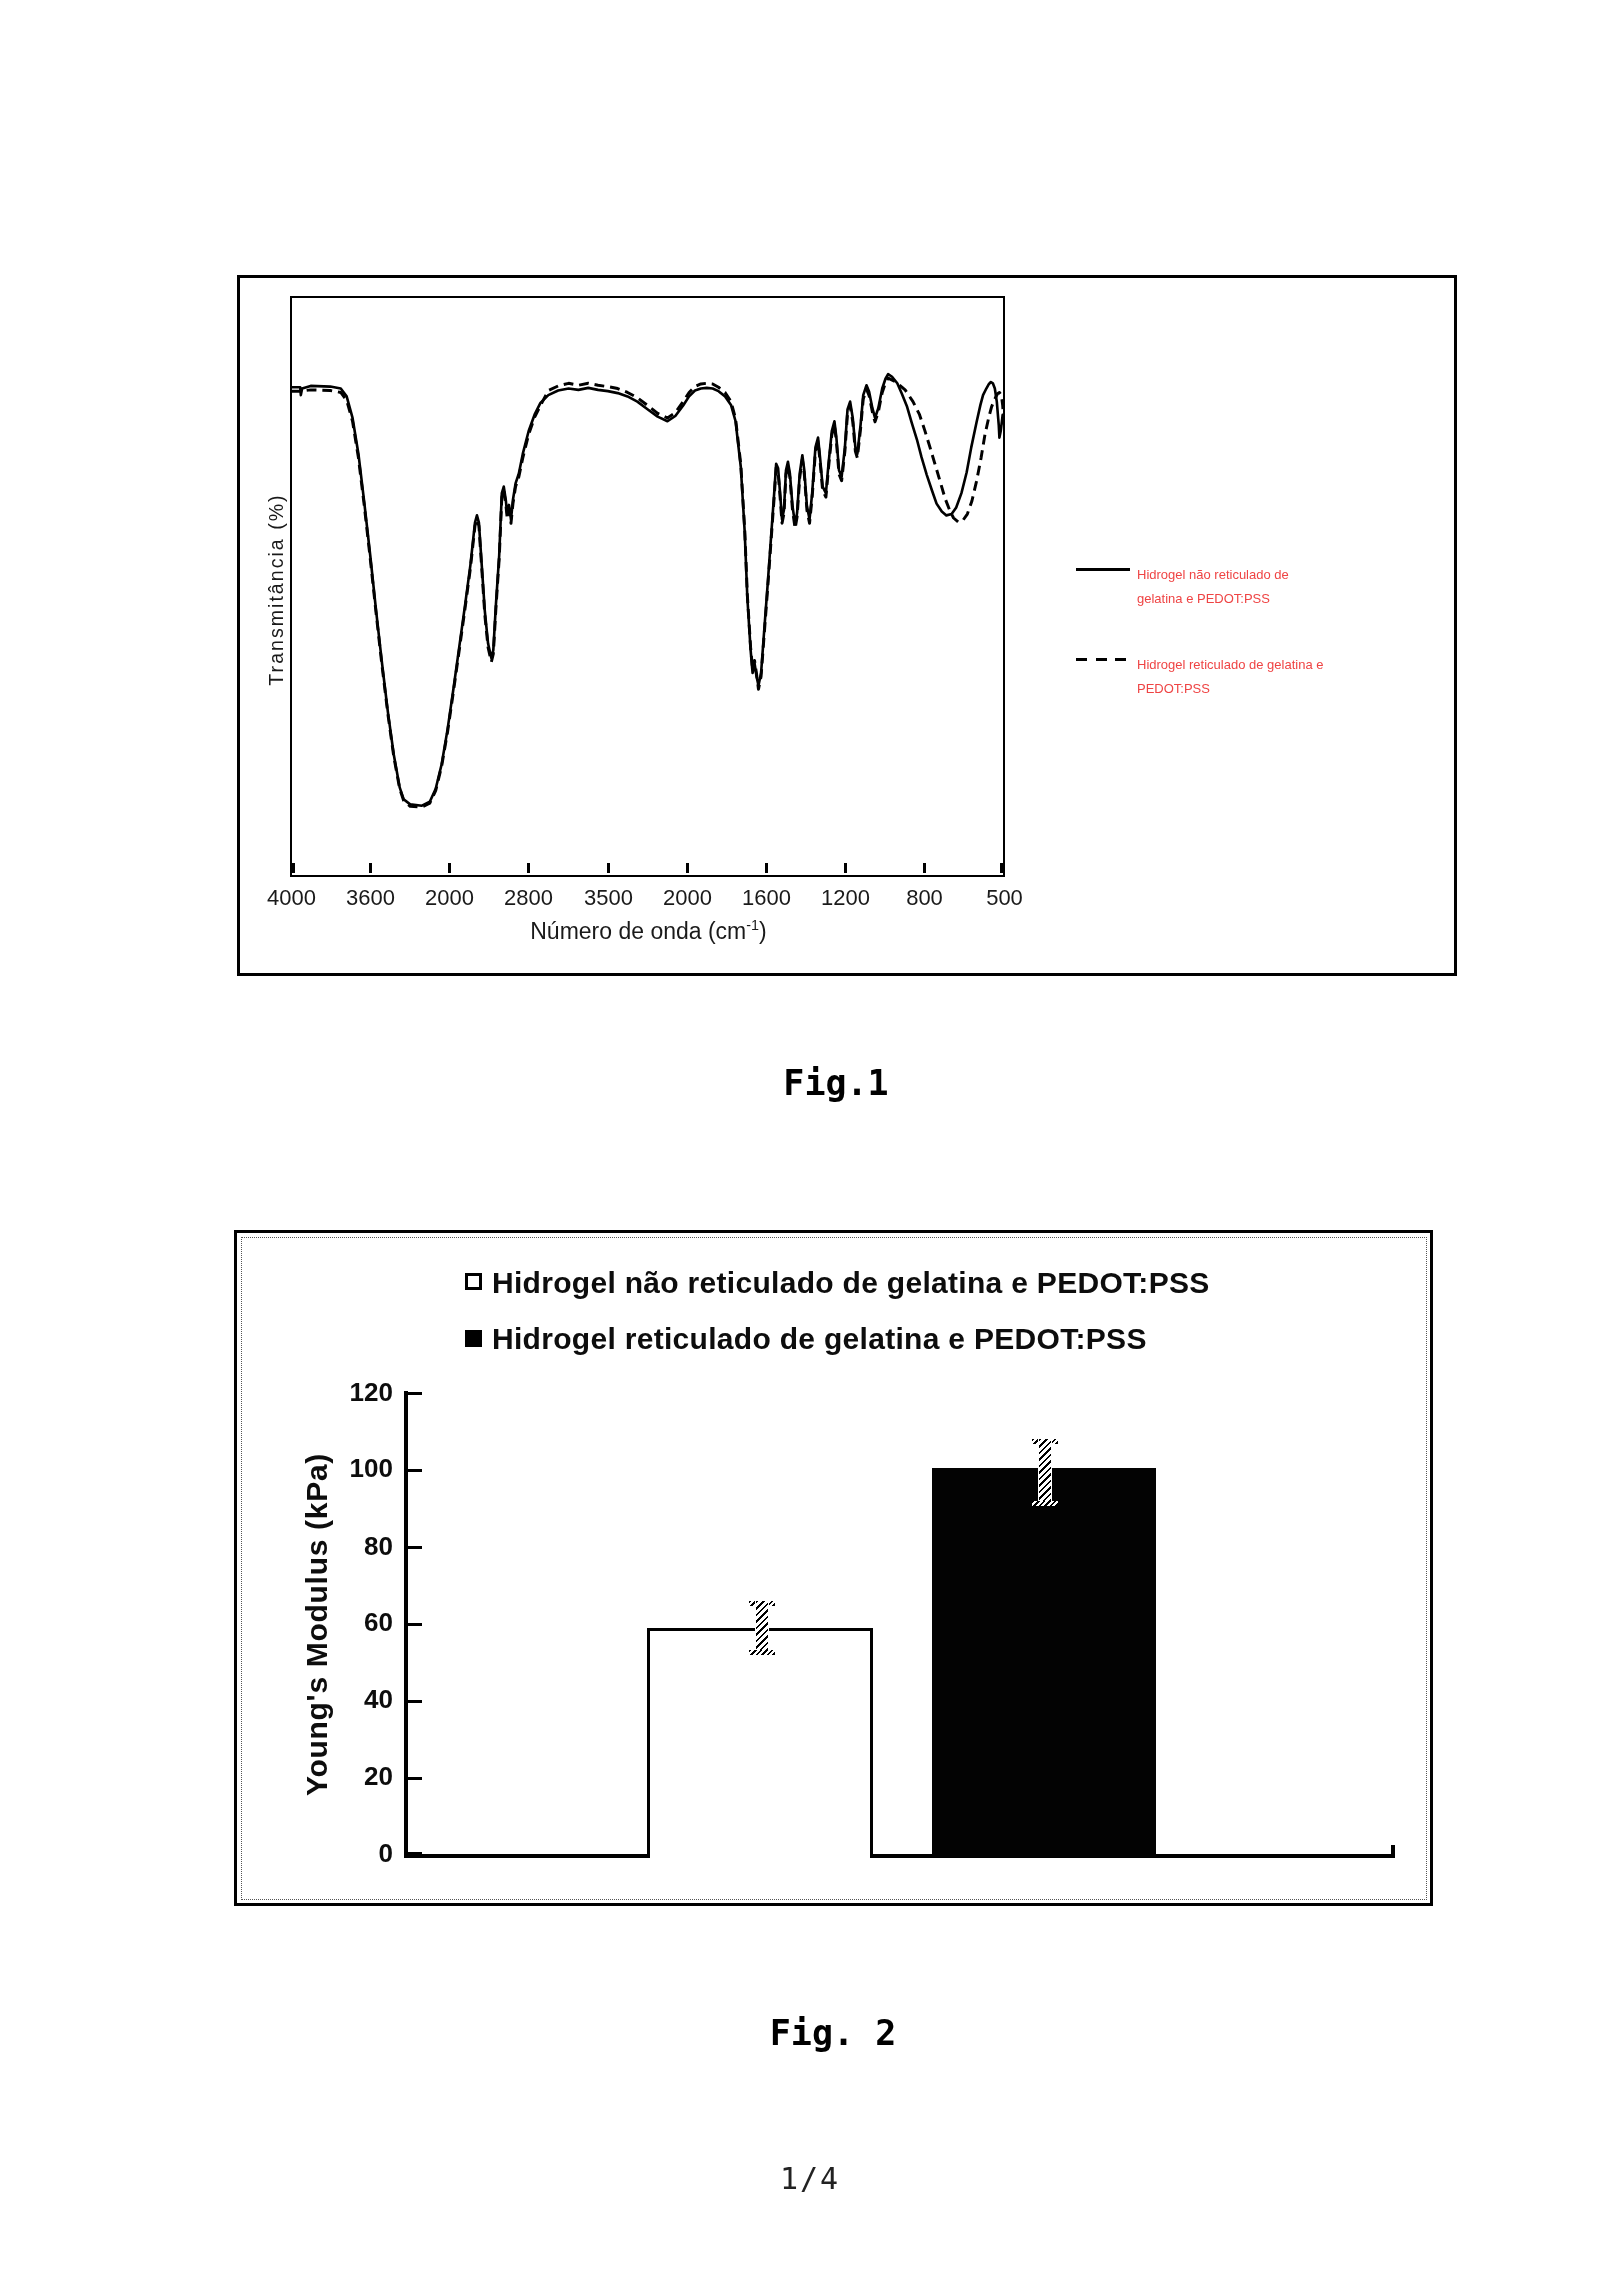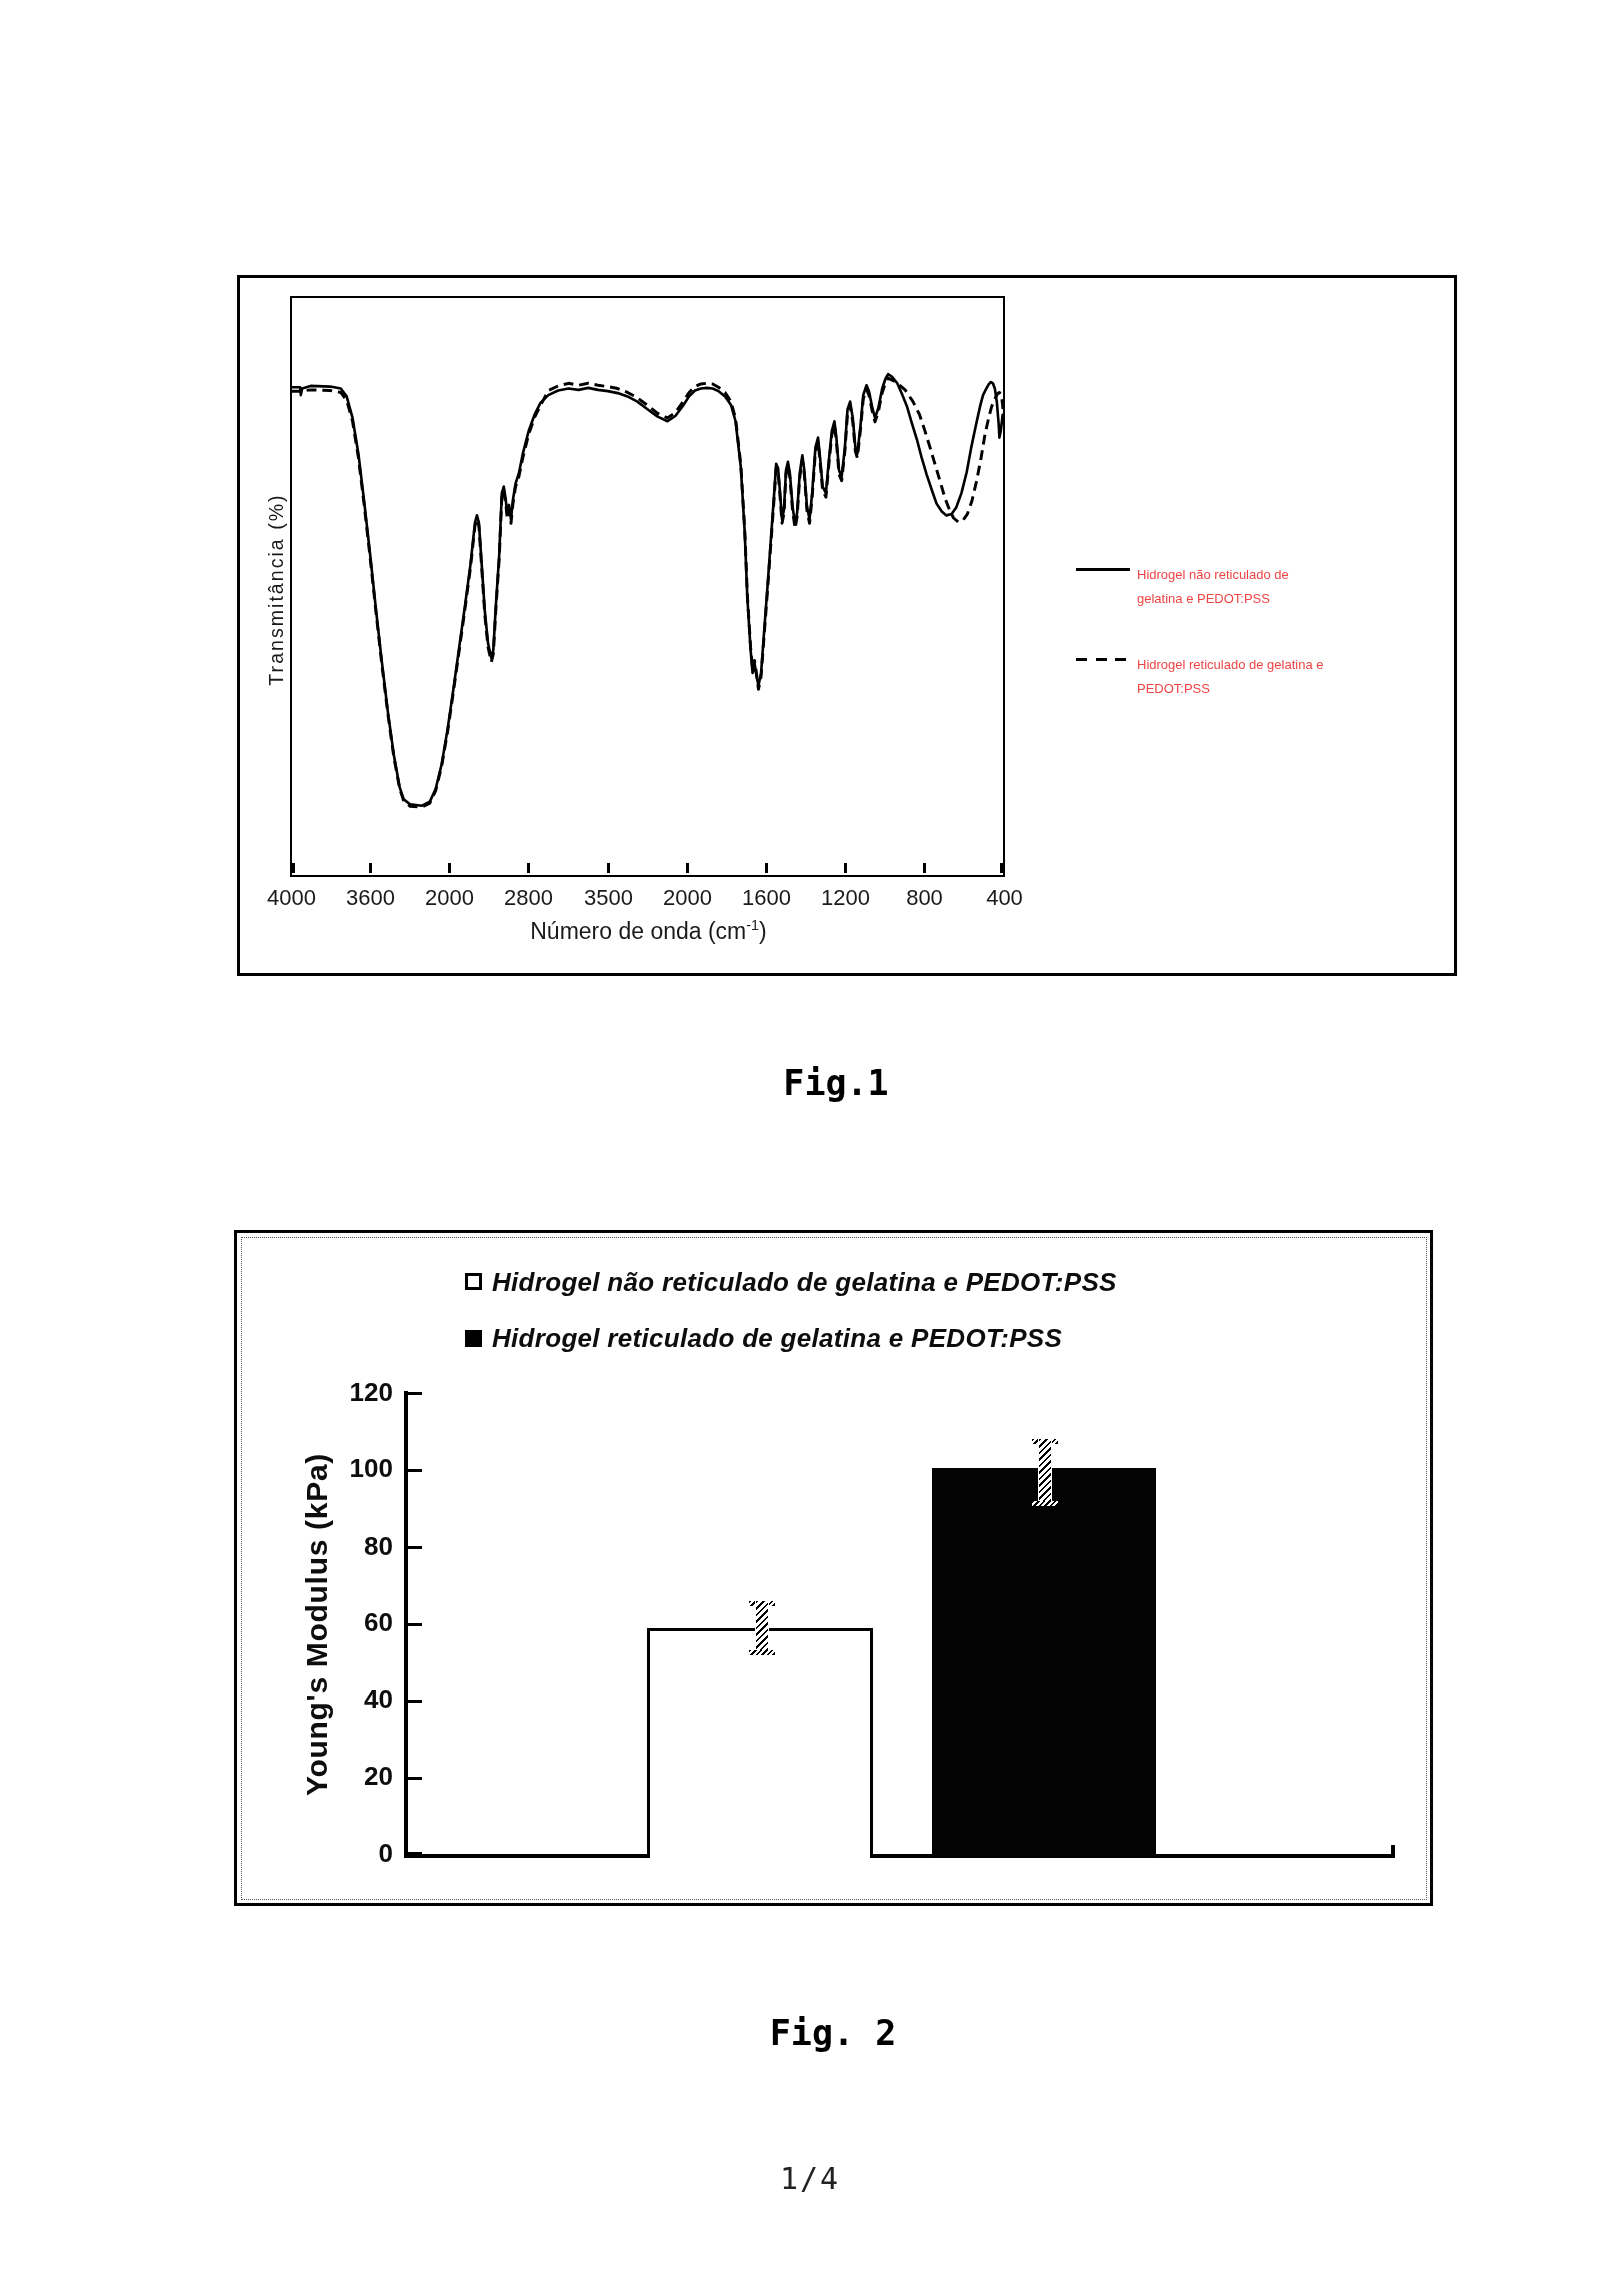--- a/index.html
+++ b/index.html
@@ -26,21 +26,21 @@
   .leg1-text{width:308px;font-size:13px;line-height:24px;color:#ef4444;margin-top:8px;}
   .leg1-text-1{left:1137px;top:555px;}
   .leg1-text-2{left:1137px;top:645px;}
 
   
   .fig2-box{left:234px;top:1230px;width:1199px;height:676px;border:3.9px solid #000;box-sizing:border-box;background:#fff;}
   .fig2-inner-dotted{left:241px;top:1237px;width:1186px;height:663px;border:1.3px dotted #555;box-sizing:border-box;}
   .leg2-marker{width:17px;height:17px;box-sizing:border-box;}
   .leg2-marker-open{left:465px;top:1273px;border:3.3px solid #000;background:#fff;}
   .leg2-marker-filled{left:465px;top:1330px;background:#000;}
-  .leg2-label{font-size:26px;font-weight:bold;line-height:31px;color:#0d0d0d;letter-spacing:0.3px;font-style:italic;}
+  .leg2-label{font-size:30px;font-weight:bold;line-height:31px;color:#0d0d0d;letter-spacing:0.3px;}
   .leg2-label-1{left:492px;top:1267px;}
   .leg2-label-2{left:492px;top:1323px;}
   .fig2-yaxis{left:404px;top:1391px;width:3.9px;height:466px;background:#000;}
   .fig2-baseline{left:404px;top:1854px;width:991px;height:3.9px;background:#000;}
   .fig2-endtick{left:1391px;top:1845px;width:3.9px;height:9.8px;background:#000;}
   .fig2-ytick{left:408px;width:14.4px;height:3.3px;background:#000;}
   .fig2-yticklabel{left:275px;width:118px;text-align:right;font-size:26px;font-weight:bold;color:#0d0d0d;}
   .fig2-ylabel{left:87px;top:1608px;width:458px;height:33px;text-align:center;transform:rotate(-90deg);
     font-size:30px;font-weight:bold;letter-spacing:0.7px;color:#0d0d0d;}
   .bar{box-sizing:border-box;}
@@ -83,21 +83,21 @@
 
 <div class="abs fig1-ticklabel" style="left:252px">4000</div>
 <div class="abs fig1-ticklabel" style="left:331px">3600</div>
 <div class="abs fig1-ticklabel" style="left:410px">2000</div>
 <div class="abs fig1-ticklabel" style="left:489px">2800</div>
 <div class="abs fig1-ticklabel" style="left:569px">3500</div>
 <div class="abs fig1-ticklabel" style="left:648px">2000</div>
 <div class="abs fig1-ticklabel" style="left:727px">1600</div>
 <div class="abs fig1-ticklabel" style="left:806px">1200</div>
 <div class="abs fig1-ticklabel" style="left:885px">800</div>
-<div class="abs fig1-ticklabel" style="left:965px">400</div>
+<div class="abs fig1-ticklabel" style="left:965px">500</div>
 
 <div class="abs fig1-xlabel"><span>Número de onda (cm</span><sup>-1</sup><span>)</span></div>
 
 <div class="abs leg1-line"></div>
 <div class="abs leg1-text leg1-text-1">
   <div>Hidrogel não reticulado de</div>
   <div>gelatina e PEDOT:PSS</div>
 </div>
 <div class="abs leg1-dash"></div>
 <div class="abs leg1-text leg1-text-2">

